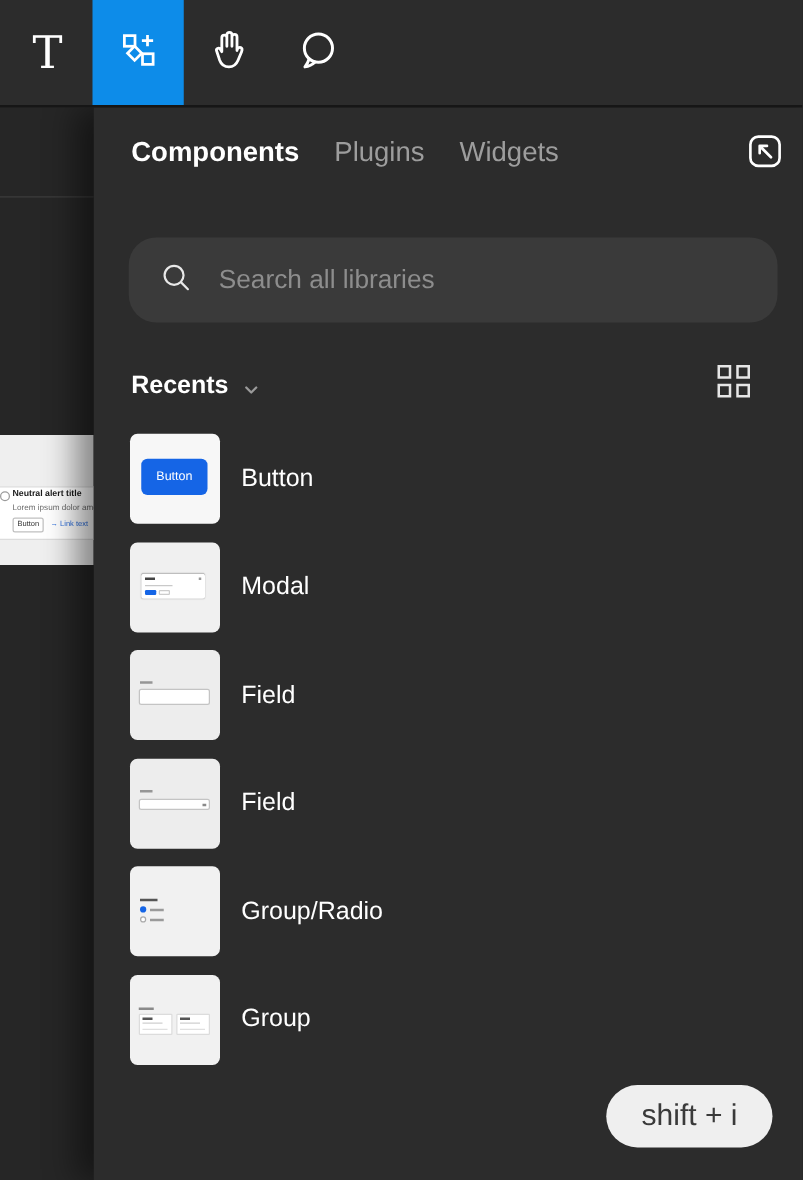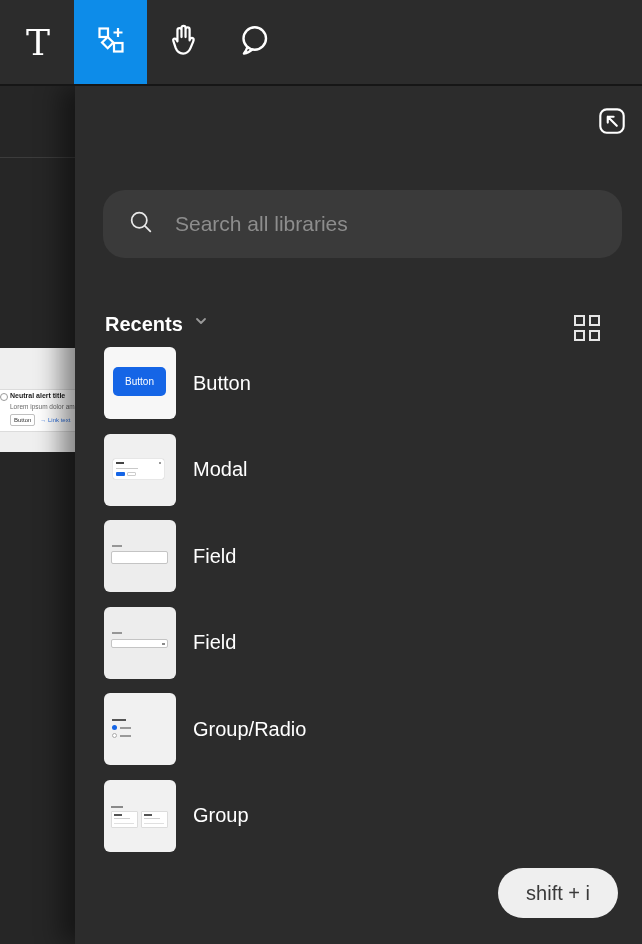--- a/index.html
+++ b/index.html
@@ -49,21 +49,21 @@
 
   .search-box { position:absolute; left:28px; top:104px; width:519px; height:68px;
                 background:#3a3a3a; border-radius:22px; display:flex; align-items:center;
                 padding-left:24px; }
   .search-box input { background:transparent; border:none; outline:none; color:#e2e2e2;
                       font-size:21px; font-family:"Liberation Sans", sans-serif;
                       margin-left:20px; width:420px; }
   .search-box input::placeholder { color:#8d8d8d; }
 
   .recents-row { position:absolute; left:30px; top:204px; width:517px; height:30px;
-                 display:flex; align-items:flex-start;margin-top:23px; }
+                 display:flex; align-items:flex-end; }
   .recents-title { font-size:20px; font-weight:700; color:#fff; }
   .recents-chevron { margin-left:10px; display:flex; align-items:center; }
   .grid-toggle { position:absolute; right:22px; top:2px; width:26px; height:26px;
                  display:grid; grid-template-columns:11px 11px; grid-template-rows:11px 11px;
                  gap:4px; cursor:pointer; }
   .grid-toggle span { border:2px solid #e6e6e6; background:transparent; }
 
   .item-list { position:absolute; left:29px; top:261px; width:520px; }
   .row { display:flex; align-items:center; height:72px; margin-bottom:14.5px; cursor:pointer; }
   .thumb { width:72px; height:72px; border-radius:6px; position:relative; overflow:hidden;
@@ -109,21 +109,21 @@
   .t-radio { background:#f1f1f1; }
   .mr-label { position:absolute; left:8px; top:26px; width:14px; height:2px; background:#555; }
   .mr-dot1 { position:absolute; left:8px; top:32px; width:5px; height:5px; border-radius:50%;
              background:var(--compblue,#1565e6); }
   .mr-dot2 { position:absolute; left:8px; top:40px; width:5px; height:5px; border-radius:50%;
              background:#fff; border:1px solid #aaa; }
   .mr-bar1 { position:absolute; left:16px; top:33.5px; width:11px; height:2px; background:#9a9a9a; }
   .mr-bar2 { position:absolute; left:16px; top:41.5px; width:11px; height:2px; background:#9a9a9a; }
 
   .shortcut-pill { position:absolute; right:24px; top:782px; height:50px; border-radius:25px;
-                   background:#efefef; color:#3a3a3a; font-size:20px; display:flex;
+                   background:#efefef; color:#3a3a3a; font-size:24px; display:flex;
                    align-items:center; padding:0 28px; z-index:40; white-space:nowrap; }
 </style>
 </head>
 <body>
 
 <div class="toolbar">
   <div class="tool tool-text">T</div>
 
   <div class="tool tool-assets">
     <span>
@@ -170,20 +170,25 @@
     <div class="alert-actions">
       <span class="alert-btn">Button</span>
       <span class="alert-link">→
         <span>Link text</span></span>
     </div>
   </div>
 </div>
 
 <div class="panel">
 
+  <div class="tabs">
+    <span class="tab active">Components</span>
+    <span class="tab">Plugins</span>
+    <span class="tab">Widgets</span>
+  </div>
 
   <div class="corner-btn">
     <span>
       <svg width="34" height="34" viewBox="0 0 32 32" fill="none" stroke="#fff" stroke-width="2" stroke-linecap="round" stroke-linejoin="round">
         <rect x="5" y="5" width="22" height="22" rx="6"></rect>
         <path d="M20.5 20.5 L12 12 M12 17.5 V12 H17.5"></path>
       </svg>
     </span>
   </div>
 

